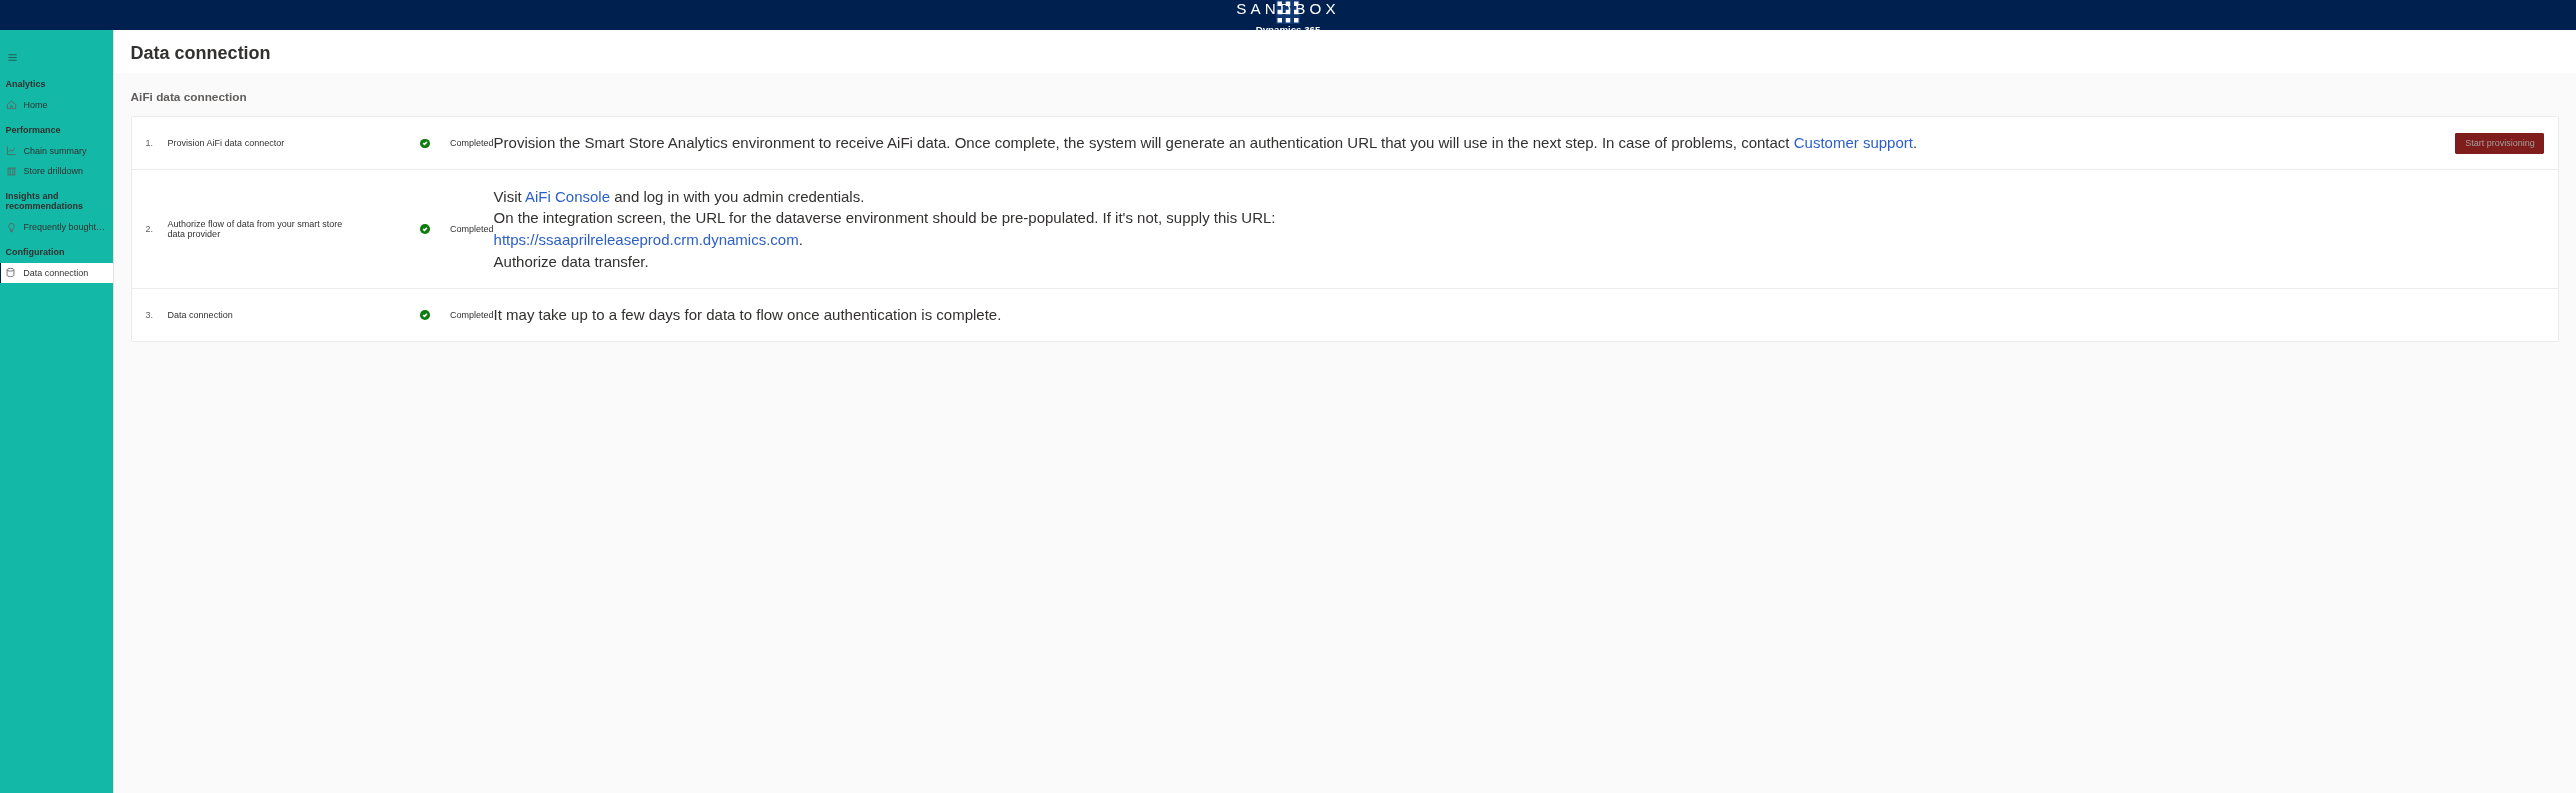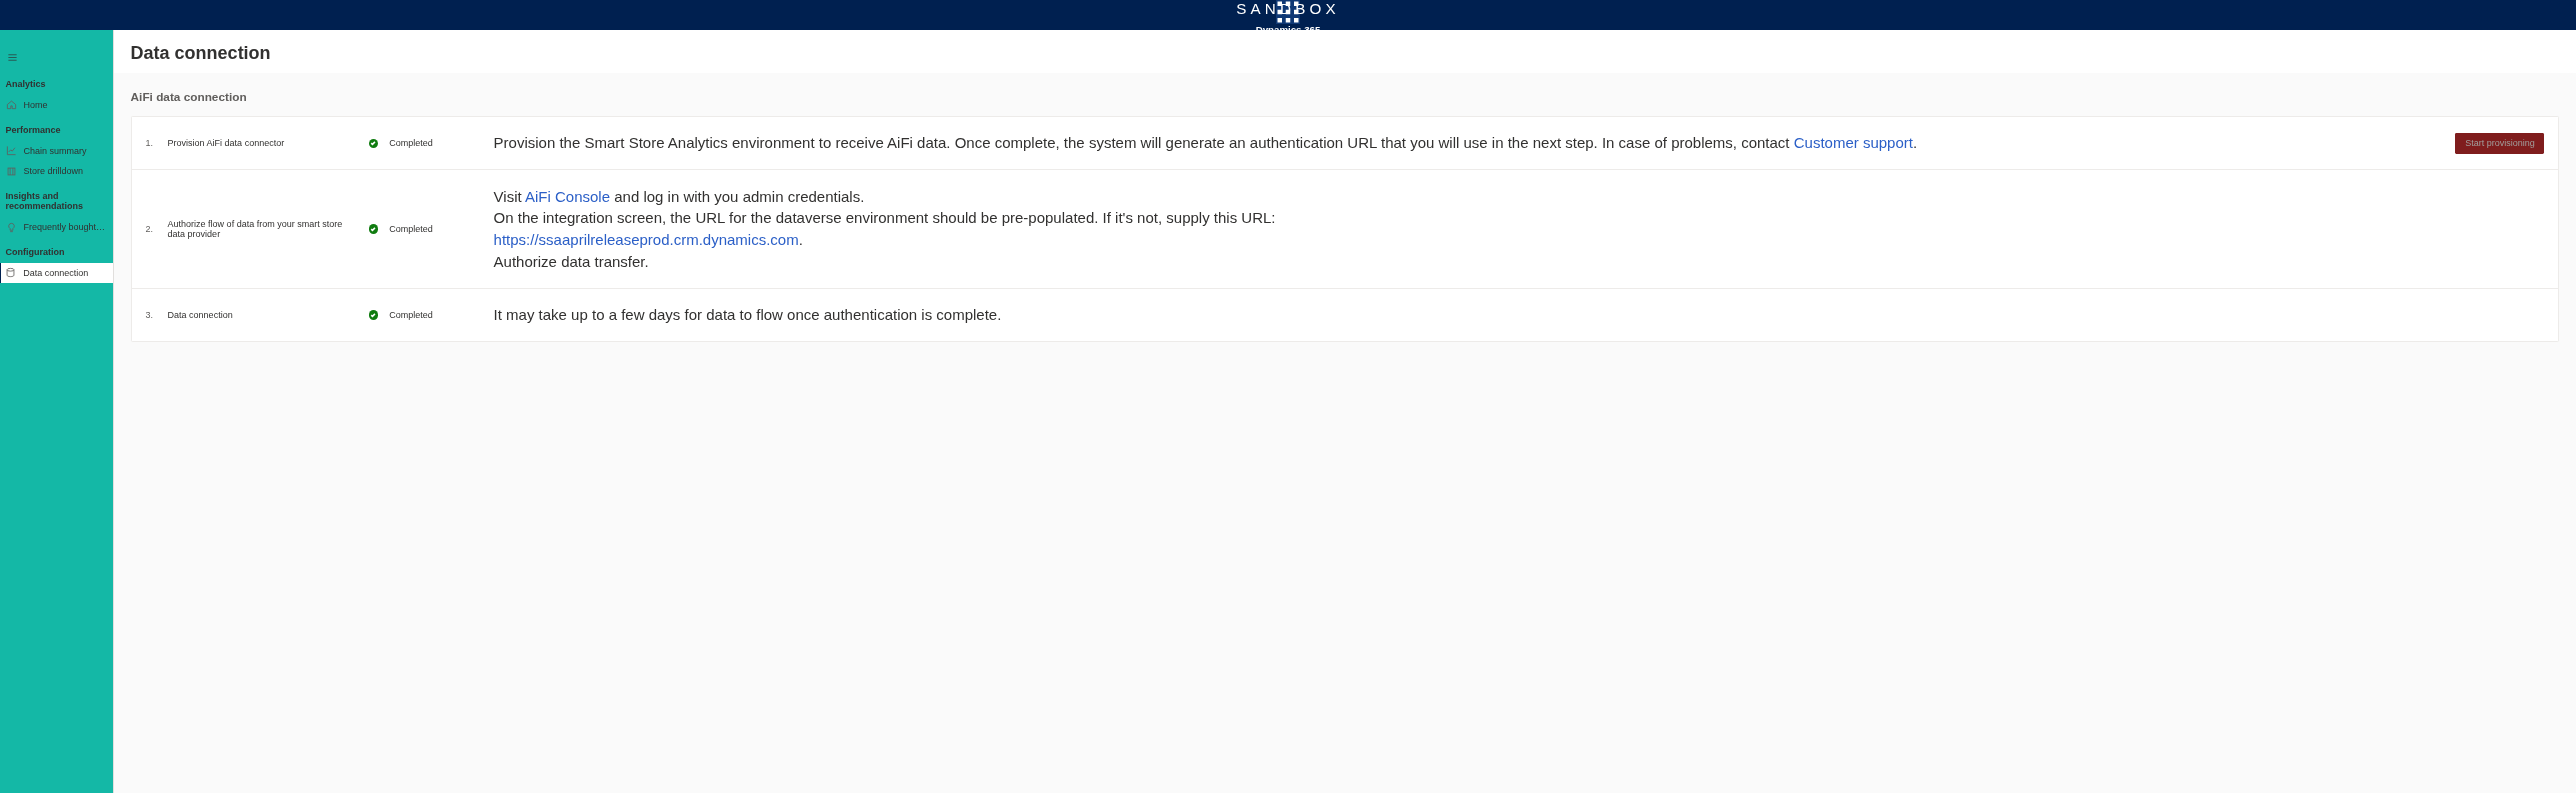--- a/index.html
+++ b/index.html
@@ -96,21 +96,21 @@
       display: grid;
       grid-template-columns: 22px 201px 125px 1fr 104px;
       gap: 0;
       padding: 15.2px 14px;
       border-bottom: 0.7px solid #edebe9;
       align-items: center;
     }
     .step-row:last-child { border-bottom: none; }
     .step-num { color: #605e5c; font-size: 9px; }
     .step-title { font-size: 9px; color: #323130; padding-right: 14px; }
-    .step-status { display: flex; align-items: center; gap: 11px; font-size: 9px; }
+    .step-status { display: flex; align-items: center; gap: 20px; font-size: 9px; justify-content: flex-end; }
     .check {
       width: 9.7px; height: 9.7px; border-radius: 50%;
       background: #107c10;
       display: inline-flex; align-items: center; justify-content: center;
     }
     .check svg { width: 6.2px; height: 6.2px; stroke: #fff; stroke-width: 2.5; fill: none; }
     .step-desc { font-size: 15px; color: #323130; line-height: 1.45; padding-right: 21px; }
     .step-desc a { color: #2b5fc7; text-decoration: none; }
     .step-action { display: flex; justify-content: flex-end; }
     .btn-disabled {

